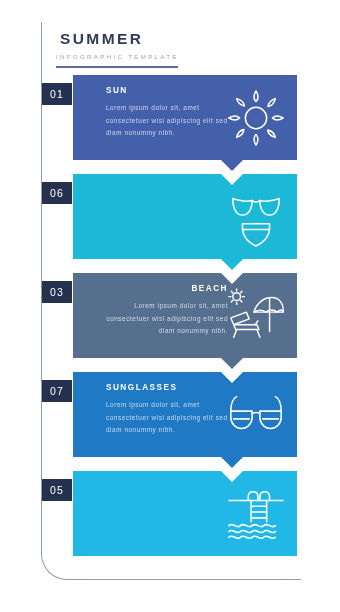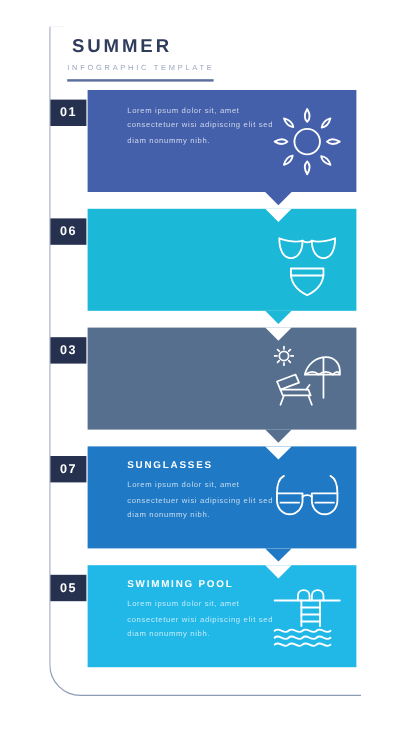--- a/index.html
+++ b/index.html
@@ -102,21 +102,21 @@
 
   .badge {
     position: absolute;
     left: -31px;
     top: 8px;
     width: 30px;
     height: 22px;
     background: #26314f;
     color: #ffffff;
     font-size: 10.5px;
-    font-weight: bold;
+    font-weight: normal;
     letter-spacing: 1.2px;
     display: flex;
     align-items: center;
     justify-content: center;
     box-sizing: border-box;
   }
 
   .row-text {
     position: absolute;
     left: 33px;
@@ -164,20 +164,21 @@
     <div class="title">SUMMER</div>
     <div class="subtitle">INFOGRAPHIC TEMPLATE</div>
     <div class="header-rule"></div>
   </div>
 
   <div class="row" id="row-0" style="top: 75px; color: rgb(69, 96, 171);">
     <div class="row-band" style="background: rgb(69, 96, 171);"></div>
     <div class="arrow"></div>
     <div class="badge">01</div>
     <div class="row-text">
+      <div class="row-title">SUN</div>
       <div class="row-body">Lorem ipsum dolor sit, amet consectetuer wisi adipiscing elit sed diam nonummy nibh.</div>
     </div>
     <div class="row-icon">
       <svg viewBox="0 0 64 64" fill="none" stroke="#ffffff" stroke-width="1.6" stroke-linecap="round" stroke-linejoin="round">
         <circle cx="32" cy="32" r="11"></circle>
         <path d="M32 4 c3 5 3 8 0 11 c-3 -3 -3 -6 0 -11z"></path>
         <path d="M32 60 c3 -5 3 -8 0 -11 c-3 3 -3 6 0 11z"></path>
         <path d="M4 32 c5 3 8 3 11 0 c-3 -3 -6 -3 -11 0z"></path>
         <path d="M60 32 c-5 3 -8 3 -11 0 c3 -3 6 -3 11 0z"></path>
         <path d="M12 12 c5.5 1.5 7.5 3.5 8 7.5 c-4 -0.5 -6.5 -2.5 -8 -7.5z"></path>
@@ -202,20 +203,24 @@
         <path d="M18 45 h28"></path>
       </svg>
     </div>
   </div>
 
   <div class="row" id="row-2" style="top: 273px; color: rgb(86, 111, 143); text-align: right;">
     <div class="row-band" style="background: rgb(86, 111, 143);"></div>
     <div class="notch"></div>
     <div class="arrow"></div>
     <div class="badge">03</div>
+    <div class="row-text">
+      <div class="row-title">BEACH</div>
+      <div class="row-body">Lorem ipsum dolor sit, amet consectetuer wisi adipiscing elit sed diam nonummy nibh.</div>
+    </div>
     <div class="row-icon">
       <svg viewBox="0 0 64 64" fill="none" stroke="#ffffff" stroke-width="1.5" stroke-linecap="round" stroke-linejoin="round">
         <circle cx="12" cy="12" r="4"></circle>
         <path d="M12 4 v2 M12 18 v2 M4 12 h2 M18 12 h2 M6.5 6.5 l1.4 1.4 M16.1 16.1 l1.4 1.4 M17.5 6.5 l-1.4 1.4 M7.9 16.1 l-1.4 1.4"></path>
         <path d="M30 28 c2 -9 10 -15 18 -15 c8 0 13 6 12 15z"></path>
         <path d="M30 28 c5 -3 8 -3 12 0 c4 -3 8 -3 12 0 c3 -3 5 -3 6 0"></path>
         <path d="M46 14 v34"></path>
         <path d="M6 34 l16 -6 l3 7 l-16 6z"></path>
         <path d="M9 41 h24 l2 5 H11z"></path>
         <path d="M12 46 l-3 8 M33 46 l3 8 M31 41 l3 -4"></path>
@@ -241,24 +246,20 @@
         <path d="M58 28 c0 -8 -2 -13 -6 -15"></path>
         <path d="M9 36 h16 M39 36 h16"></path>
       </svg>
     </div>
   </div>
 
   <div class="row" id="row-4" style="top: 471px; color: rgb(33, 184, 232);">
     <div class="row-band" style="background: rgb(33, 184, 232);"></div>
     <div class="notch"></div>
     <div class="badge">05</div>
-    <div class="row-text">
-      <div class="row-title">SWIMMING POOL</div>
-      <div class="row-body">Lorem ipsum dolor sit, amet consectetuer wisi adipiscing elit sed diam nonummy nibh.</div>
-    </div>
     <div class="row-icon">
       <svg viewBox="0 0 64 64" fill="none" stroke="#ffffff" stroke-width="1.6" stroke-linecap="round" stroke-linejoin="round">
         <path d="M4 18 h56"></path>
         <path d="M24 18 v-4 c0 -3 2 -5 5 -5 c3 0 5 2 5 5 v4"></path>
         <path d="M36 18 v-4 c0 -3 2 -5 5 -5 c3 0 5 2 5 5 v4"></path>
         <path d="M27 18 v22 M43 18 v22"></path>
         <path d="M27 24 h16 M27 30 h16 M27 36 h16"></path>
         <path d="M4 44 c4 -4 8 4 12 0 c4 -4 8 4 12 0 c4 -4 8 4 12 0 c4 -4 8 4 12 0"></path>
         <path d="M4 50 c4 -4 8 4 12 0 c4 -4 8 4 12 0 c4 -4 8 4 12 0 c4 -4 8 4 12 0"></path>
         <path d="M4 56 c4 -4 8 4 12 0 c4 -4 8 4 12 0 c4 -4 8 4 12 0 c4 -4 8 4 12 0"></path>

